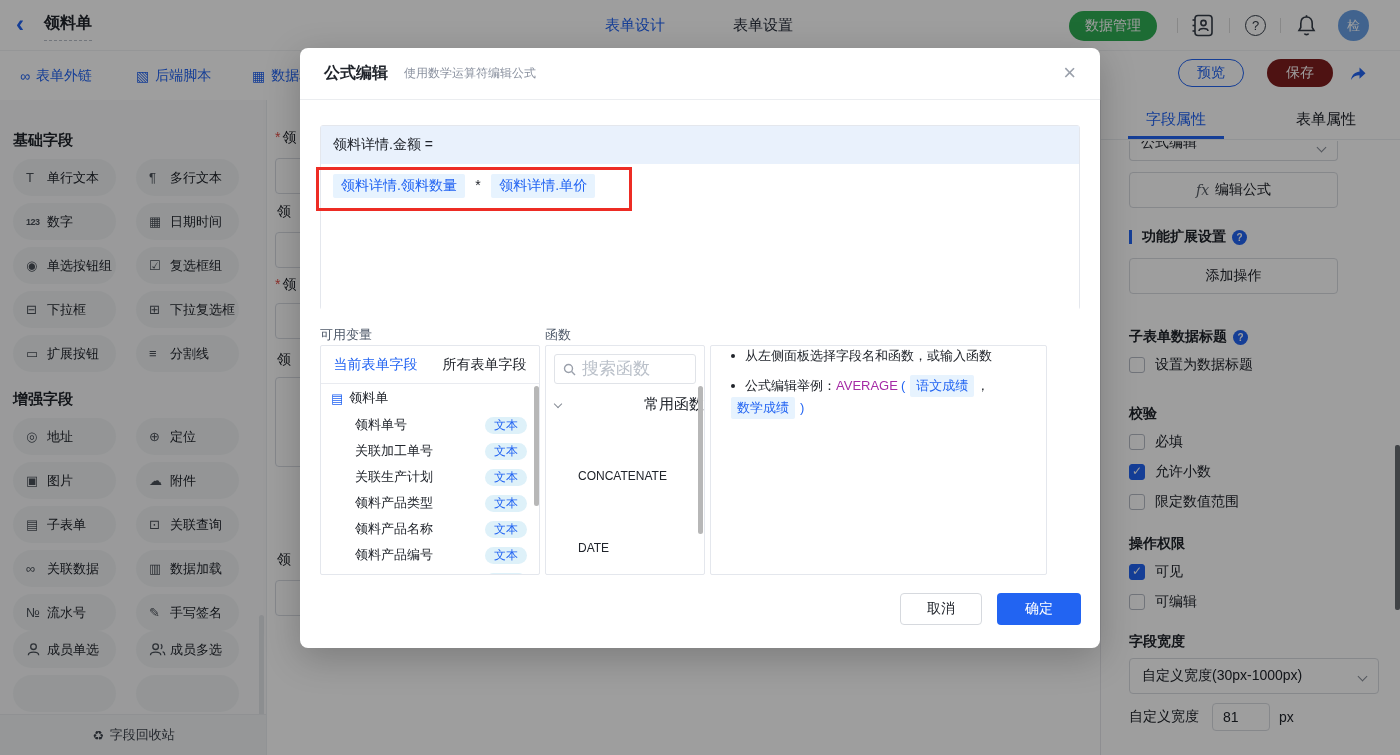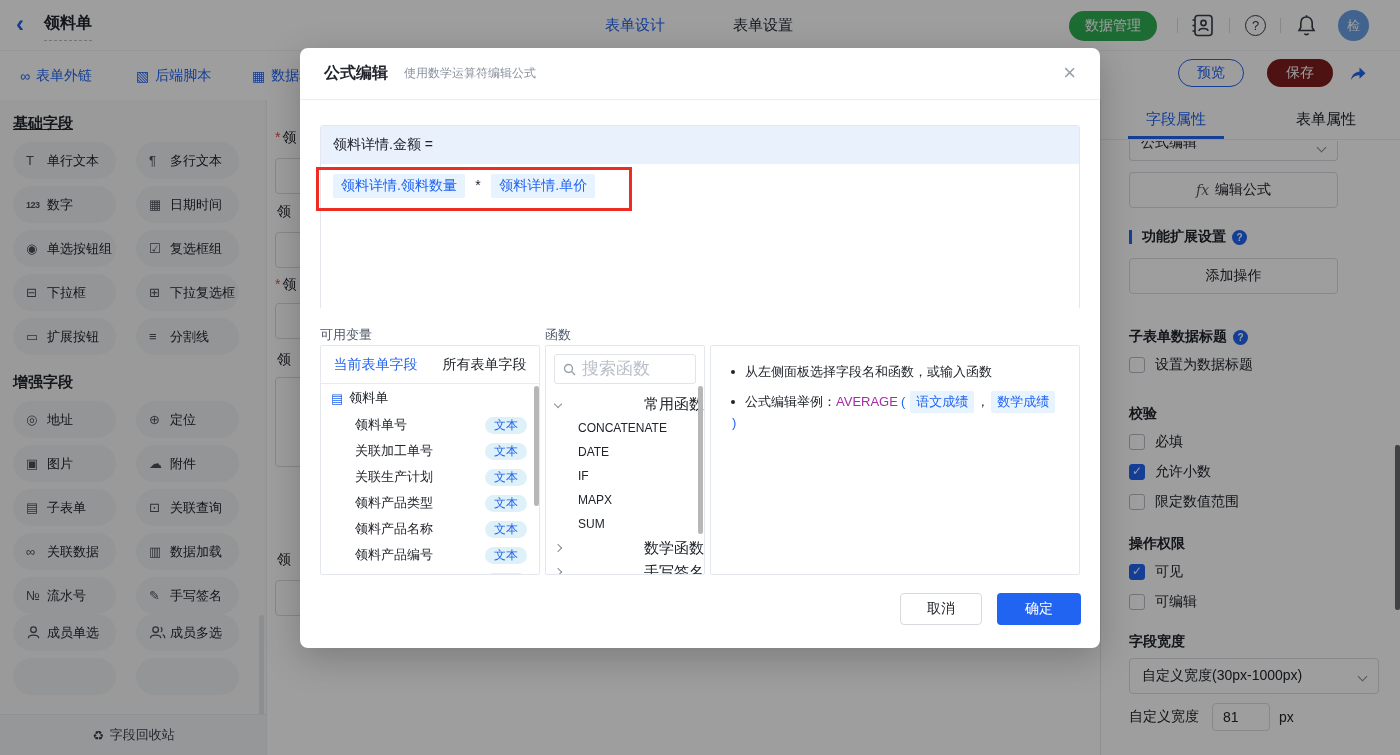--- a/index.html
+++ b/index.html
@@ -25,21 +25,21 @@
   .tlink .gl { font-size:14px; }
   .l1 { left:20px; } .l2 { left:136px; } .l3 { left:252px; }
   .preview-btn { left:1178px; top:8px; width:66px; height:28px; border:1px solid #2264f2; border-radius:14px; color:#2264f2; background:#fff; font-size:14px; display:flex; align-items:center; justify-content:center; }
   .save-btn { left:1267px; top:8px; width:66px; height:28px; border-radius:14px; background:#7f1d1d; color:#fff; font-size:14px; display:flex; align-items:center; justify-content:center; }
   .share-btn { left:1341px; top:5px; width:34px; height:34px; border-radius:50%; background:#fff; display:flex; align-items:center; justify-content:center; }
 
   
   #fieldbar { left:0; top:100px; width:267px; height:655px; background:#f8f9fa; border-right:1px solid #ebedf0; overflow:hidden; }
   .fs-inner { padding-left:13px; }
   .fs-title { font-size:15px; font-weight:bold; color:#20242b; margin:18px 0 9px 0; }
-  .fs-title.first { margin-top:14px;text-decoration:underline; }
+  .fs-title.first { margin-top:31px; }
   .pill-grid { display:grid; grid-template-columns:103px 103px; gap:7px 20px; }
   .pill { height:37px; background:#eff1f3; border-radius:19px; display:flex; align-items:center; padding-left:13px; font-size:13px; color:#20242b; cursor:grab; white-space:nowrap; overflow:hidden; }
   .pill .pi { width:21px; color:#4a5058; font-size:13px; flex:0 0 21px; }
   .pill .pi.num { font-size:9px; font-weight:bold; letter-spacing:-0.5px; }
   .recycle-bar { left:0; top:614px; width:267px; height:41px; background:#f3f4f6; border-top:1px solid #e8eaed; display:flex; align-items:center; justify-content:center; gap:6px; color:#3d434c; font-size:13px; }
   .fs-thumb { left:259px; top:515px; width:5px; height:138px; background:#e3e5e9; border-radius:3px; }
 
   
   #canvas { left:267px; top:100px; width:833px; height:655px; background:#fff; overflow:hidden; }
   .frag-label { left:8px; font-size:14px; color:#20242b; white-space:nowrap; }
@@ -100,23 +100,23 @@
   .vp-item { height:26px; display:flex; align-items:center; padding:0 12px 0 34px; font-size:13px; color:#20242b; cursor:pointer; }
   .vp-item .nm { flex:1; }
   .badge { background:#def1f9; color:#2264f2; font-size:12px; line-height:17px; padding:0 9px; border-radius:9px; }
   .vp-thumb { left:213px; top:40px; width:5px; height:120px; background:#b7b7b7; border-radius:3px; }
   .func-panel { left:245px; top:297px; width:160px; height:230px; }
   .fp-search { margin:8px; height:30px; border:1px solid #e0e3e8; border-radius:3px; display:flex; align-items:center; gap:6px; padding-left:8px; }
   .fp-search input { border:none; outline:none; width:100px; font-size:17px; color:#6d28d9; font-family:inherit; background:transparent; }
   .fp-search input::placeholder { color:#bac0c9; }
   .fp-group { height:24px; display:flex; align-items:center; gap:11px; padding-left:9px; font-size:15px; color:#20242b; cursor:pointer;justify-content:space-between; }
   .fp-group .chev { width:6px; height:6px; }
-  .fp-item { height:24px; display:flex; align-items:center; padding-left:32px; font-size:12px; color:#20242b; cursor:pointer; }
+  .fp-item { height:24px; display:flex; align-items:center; padding-left:32px; font-size:12px; color:#20242b; cursor:pointer;margin-top:48px; }
   .fp-thumb { left:152px; top:40px; width:5px; height:148px; background:#b7b7b7; border-radius:3px; }
-  .help-panel { left:410px; top:297px; width:370px; height:230px; padding:16px 18px; }
+  .help-panel { left:410px; top:297px; width:337px; height:230px; padding:0 18px; }
   .tip { font-size:13px; color:#20242b; line-height:20px; margin-bottom:9px; display:flex; align-items:center; flex-wrap:wrap; }
   .tip .dot { width:4px; height:4px; border-radius:50%; background:#20242b; margin:0 10px 0 2px; flex:0 0 4px; }
   .fn-name { color:#a62ba6; }
   .fn-paren { color:#2264f2; margin:0 3px; }
   .tip .chip { font-size:13px; padding:1px 6px; margin:0 2px; }
   .m-cancel { left:600px; top:545px; width:82px; height:32px; border:1px solid #d6d9de; border-radius:4px; background:#fff; font-size:14px; color:#20242b; display:flex; align-items:center; justify-content:center; cursor:pointer; }
   .m-confirm { left:697px; top:545px; width:84px; height:32px; border-radius:4px; background:#2264f2; font-size:14px; color:#fff; display:flex; align-items:center; justify-content:center; cursor:pointer;font-family:Liberation Mono, monospace; }
   svg { display:block; }
 </style>
 </head>

